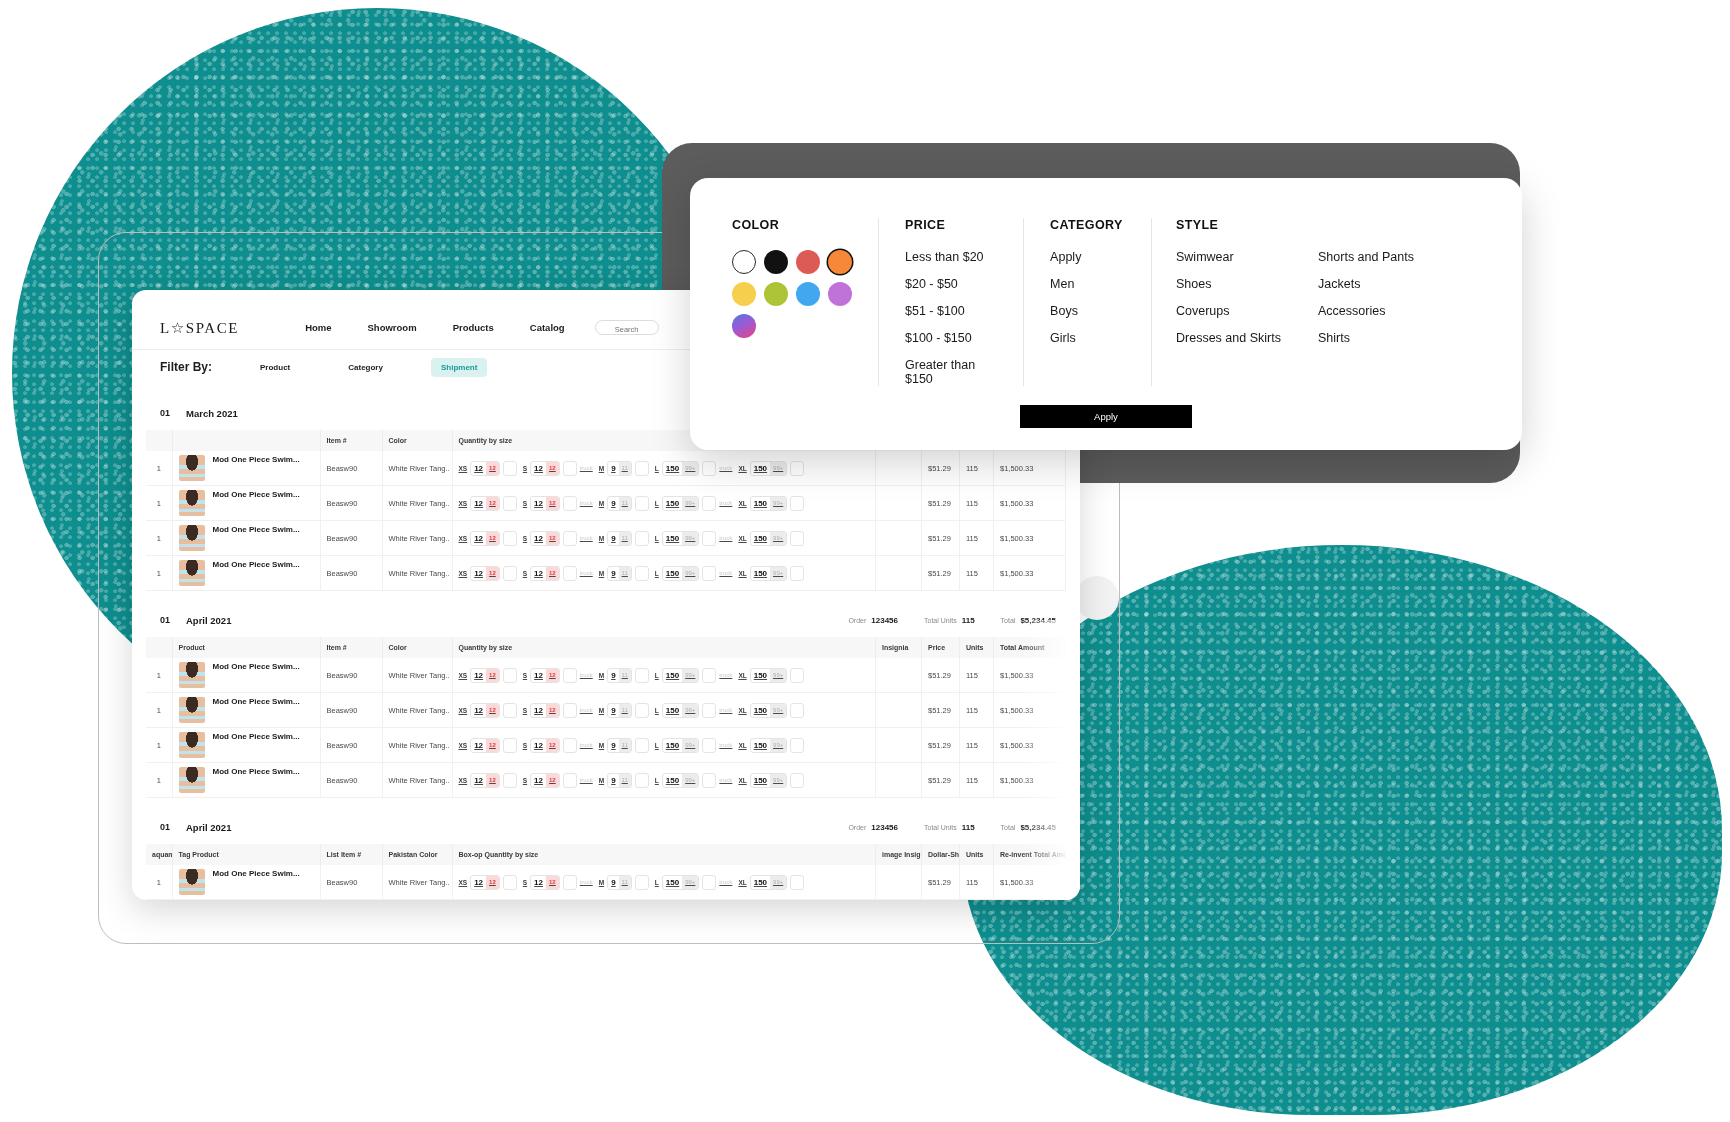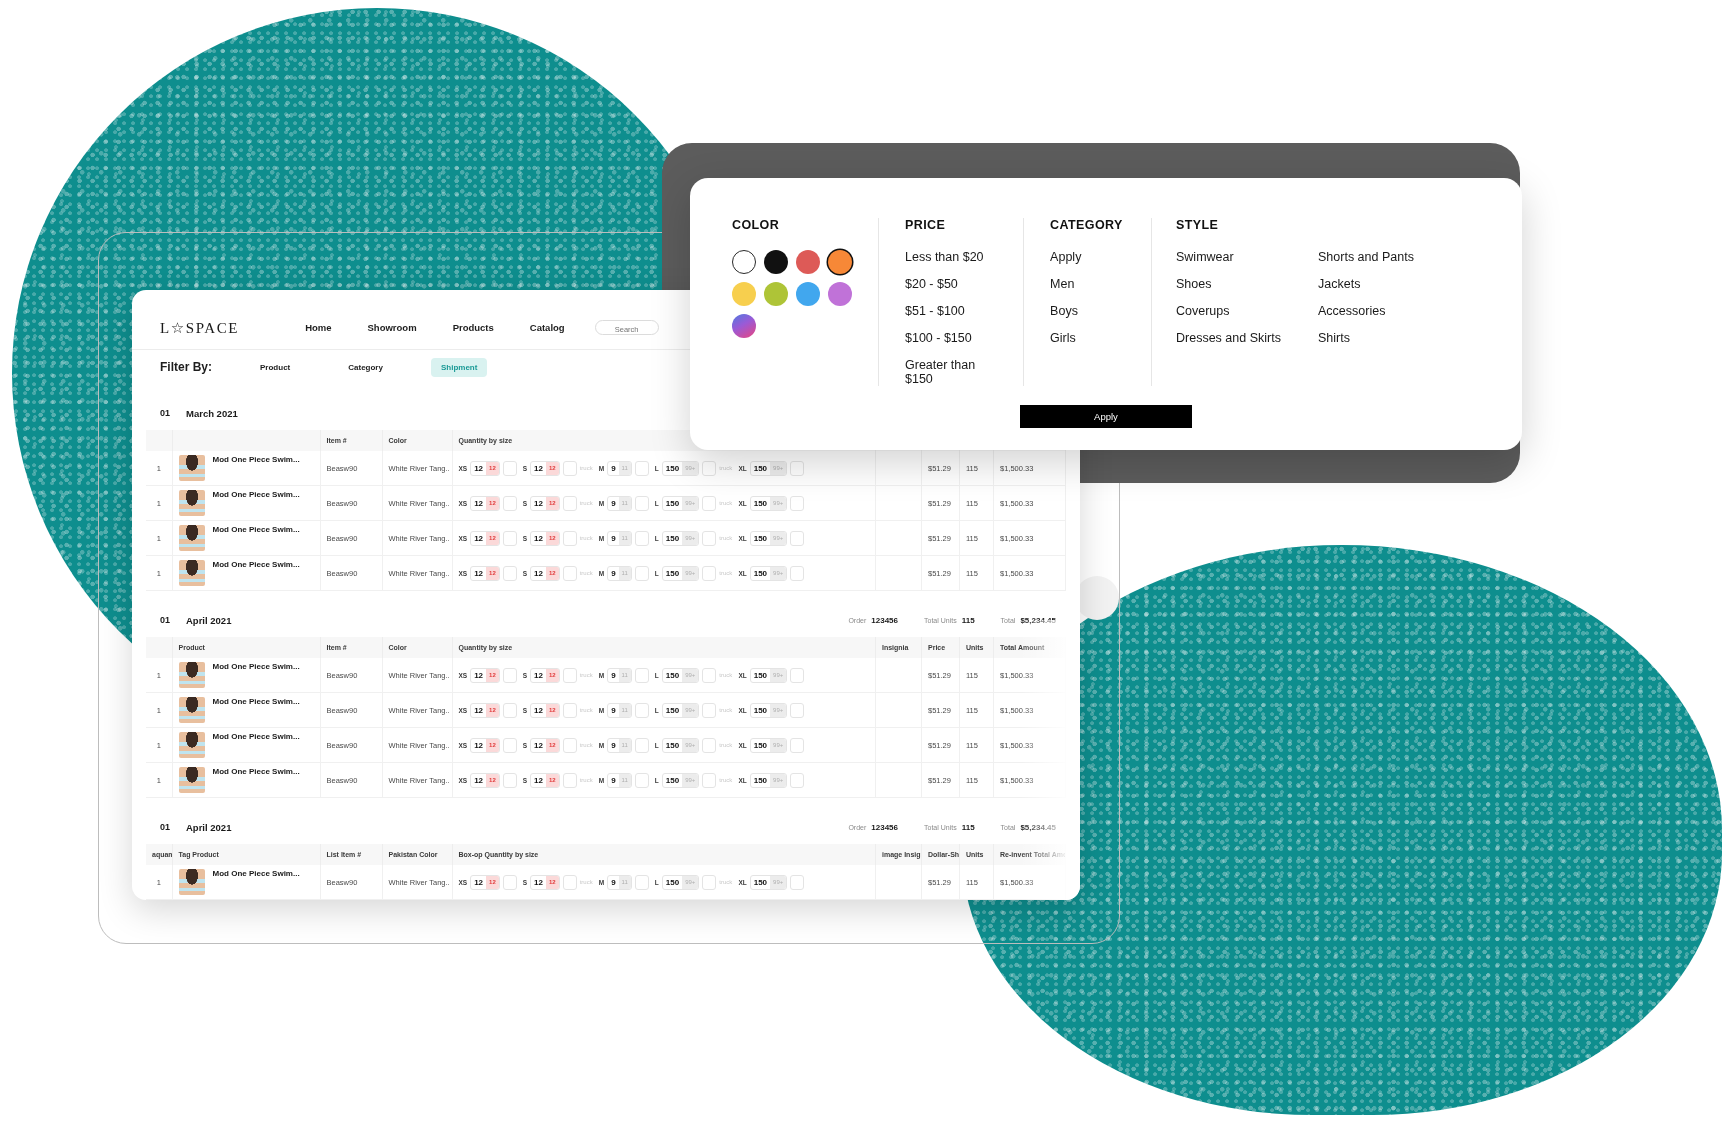--- a/index.html
+++ b/index.html
@@ -105,21 +105,21 @@
   .prod-cell { display:flex; align-items:flex-start; gap:8px; }
   .thumb {
     width: 26px; height: 26px; border-radius: 2px; flex:0 0 26px;
     background:
       radial-gradient(ellipse at 50% 26%, #3b2a22 0 32%, transparent 33%),
       linear-gradient(#e8bf9e 0 38%, #bfe4ef 38% 52%, #e8bf9e 52% 72%, #bfe4ef 72% 84%, #e8bf9e 84% 100%);
   }
   .prod-name { font-size: 8px; font-weight: bold; color:#1a1a1a; overflow:hidden; text-overflow:ellipsis; }
   .muted { color:#9a9a9a; }
 
-  .qty-group { display:flex; align-items:center; gap:3px; }
+  .qty-group { display:flex; align-items:center; gap:3px;text-decoration:underline; }
   .sz-label { font-size:6.5px; font-weight:bold; color:#3a3a3a; margin-left:3px; }
   .sz-label:first-child { margin-left:0; }
   .qbox {
     display:flex; align-items:center; border:1px solid #e4e4e4; border-radius:3px;
     height:15px; overflow:hidden; background:#fff;
   }
   .qbox .qv { font-size:8px; font-weight:bold; color:#111; padding:0 3px; }
   .qbox .qs { font-size:6px; padding:0 3px; height:100%; display:flex; align-items:center; }
   .qs.pink { background:#fbd9d9; color:#e03b3b; font-weight:bold; }
   .qs.grey { background:#ececec; color:#b0b0b0; }

